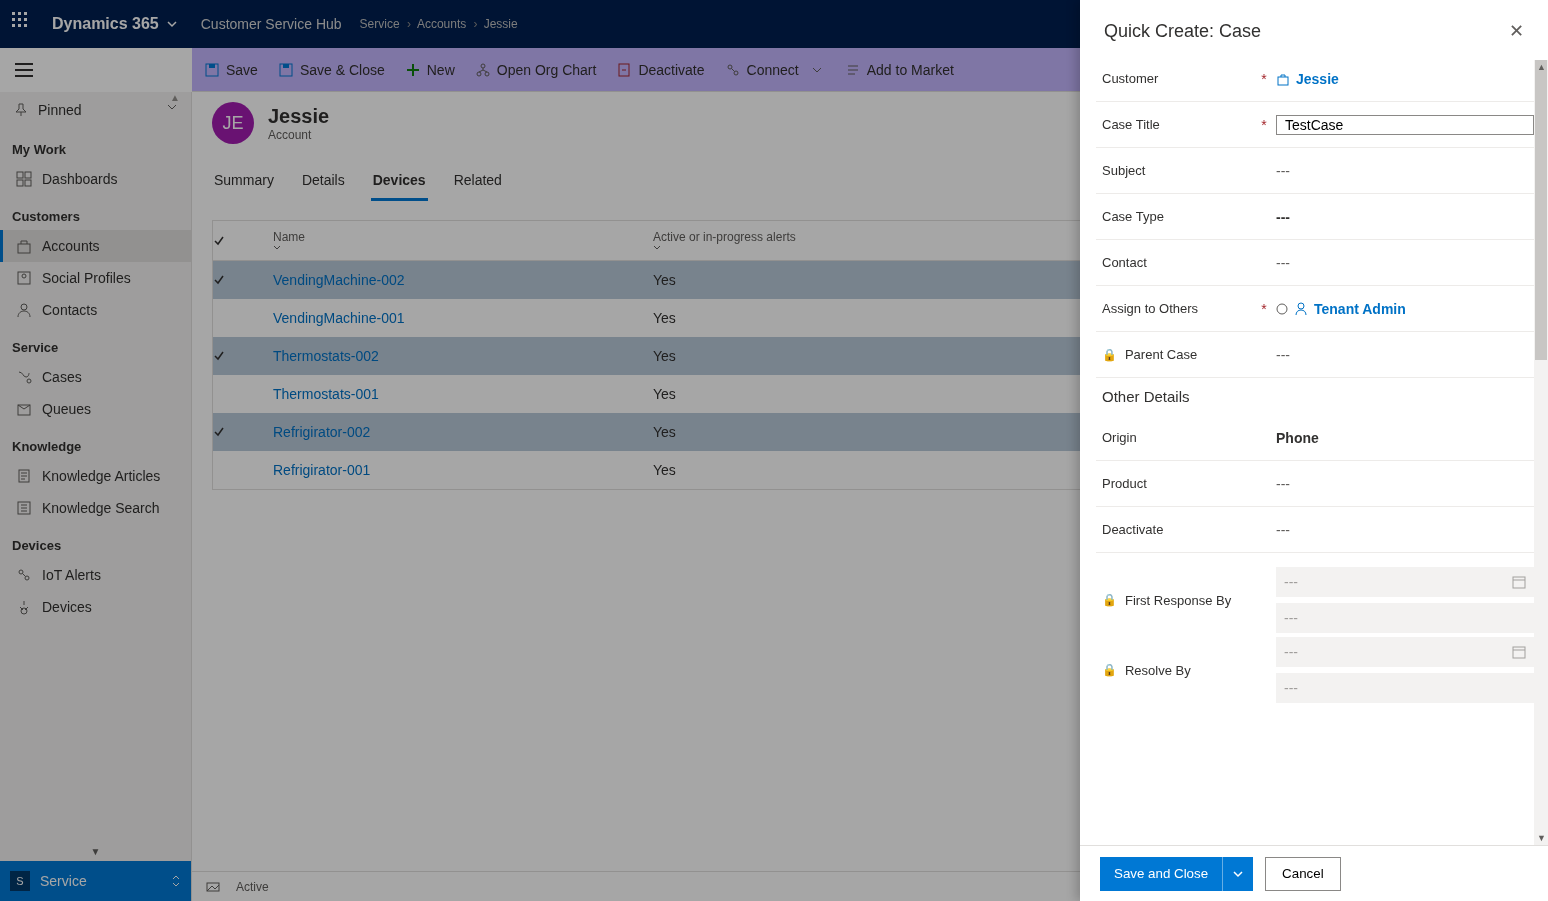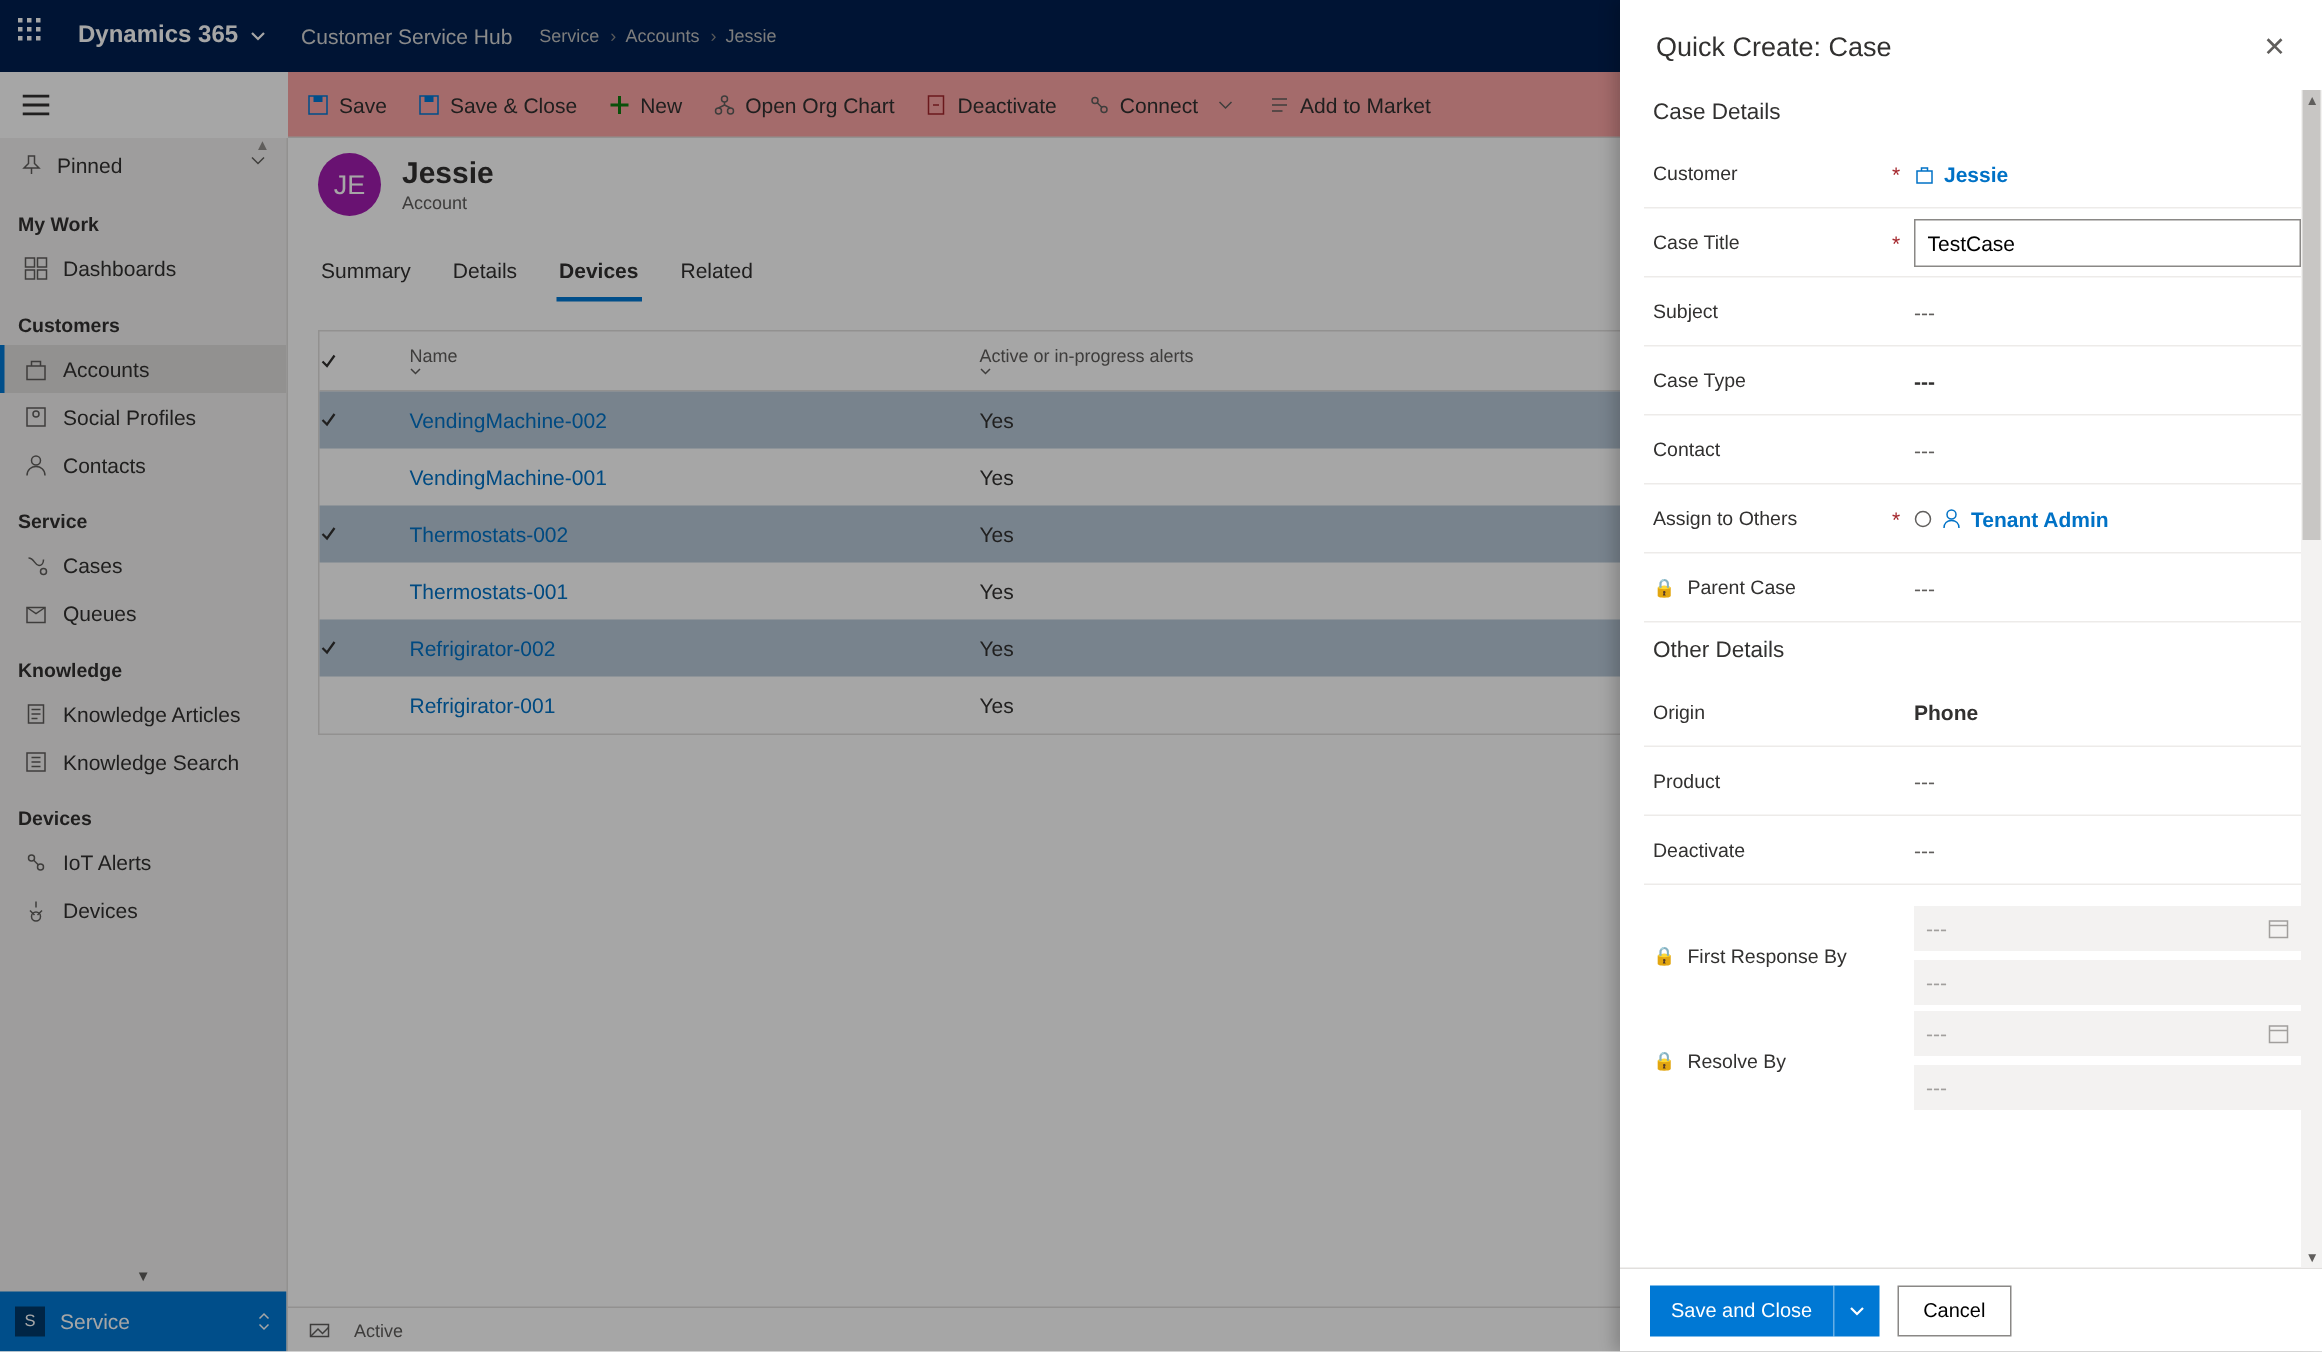--- a/index.html
+++ b/index.html
@@ -9,21 +9,21 @@
 
 .topnav { height: 48px; background: #002050; color: #fff; display: flex; align-items: center; padding: 0 12px; }
 .topnav .waffle { width: 24px; height: 24px; margin-right: 16px; cursor: pointer; }
 .topnav .brand { font-size: 16px; font-weight: 600; margin-right: 8px; }
 .topnav .chev { margin-right: 24px; }
 .topnav .hub { font-size: 14px; margin-right: 18px; color: #d6d6d6; }
 .topnav .crumb { font-size: 12px; color: #bfbfbf; margin-right: 6px; }
 .topnav .crumb.sep::after { content: " ›"; margin-left: 4px; color: #8a8a8a; }
 
 
-.cmdbar { position: absolute; left: 192px; right: 0; top: 48px; height: 44px; border-bottom: 1px solid #e1dfdd; display: flex; align-items: center; padding: 0 12px; gap: 20px; background: #fca5a5; }
+.cmdbar { position: absolute; left: 192px; right: 0; top: 48px; height: 44px; border-bottom: 1px solid #e1dfdd; display: flex; align-items: center; padding: 0 12px; gap: 20px; background: #c4b5fd; }
 .cmd { display: flex; align-items: center; gap: 6px; color: #323130; cursor: pointer; font-size: 14px; }
 .cmd .ic { width: 16px; height: 16px; display: inline-flex; align-items: center; justify-content: center; }
 
 
 .ham { position: absolute; top: 56px; left: 10px; width: 28px; height: 28px; cursor: pointer; display: flex; align-items: center; justify-content: center; }
 
 
 .sidebar { position: absolute; top: 92px; left: 0; width: 192px; bottom: 0; background: #f3f2f1; overflow-y: auto; border-right: 1px solid #e1dfdd; }
 .side-up { position: absolute; top: 92px; left: 170px; font-size: 10px; color: #605e5c; cursor: pointer; z-index: 3; }
 .sidebar .sect { padding: 14px 12px 6px 12px; font-weight: 600; font-size: 13px; color: #323130; }
@@ -70,21 +70,21 @@
 .panel .close { font-size: 18px; color: #605e5c; cursor: pointer; }
 .panel .pscroll { flex: 1; overflow-y: auto; padding: 4px 8px 10px 16px; }
 .panel .section { font-size: 15px; color: #323130; padding: 10px 6px; font-weight: 400; }
 .panel .frow { display: flex; align-items: center; min-height: 46px; border-bottom: 1px solid #edebe9; padding: 2px 6px; }
 .panel .frow.noborder { border-bottom: none; }
 .panel .flabel { width: 150px; font-size: 13px; color: #323130; display: flex; align-items: center; gap: 4px; }
 .panel .req { color: #a4262c; margin: 0 8px; width: 8px; text-align: center; }
 .panel .fval { flex: 1; font-size: 14px; color: #323130; }
 .panel .fval.placeholder { color: #605e5c; }
 .panel .lookup { color: #0072c6; font-weight: 600; display: flex; align-items: center; gap: 6px; }
-.panel input.textin { width: 100%; height: 32px; border: 1px solid #8a8886; padding: 0 8px; font-size: 14px; }
+.panel input.textin { width: 100%; height: 20px; border: 1px solid #8a8886; padding: 0 8px; font-size: 14px; }
 .panel .slafield { flex: 1; display: flex; flex-direction: column; gap: 6px; }
 .panel .slaline { background: #f3f2f1; height: 30px; display: flex; align-items: center; padding: 0 8px; color: #a19f9d; justify-content: space-between; }
 .panel .footer { height: 56px; border-top: 1px solid #e1dfdd; display: flex; align-items: center; justify-content: flex-start; gap: 12px; padding: 0 20px; }
 .panel .btnprimary { background: #0078d4; color: #fff; border: none; height: 34px; display: flex; align-items: center; cursor: pointer; }
 .panel .btnprimary .lbl { padding: 0 14px; }
 .panel .btnprimary .split { border-left: 1px solid rgba(255,255,255,0.4); padding: 0 10px; height: 100%; display: flex; align-items: center; }
 .panel .btn { border: 1px solid #8a8886; background: #fff; height: 34px; padding: 0 16px; cursor: pointer; }
 .panel .scrolltrack { position: absolute; right: 0; top: 60px; bottom: 56px; width: 14px; background: #f3f2f1; }
 .panel .scrollthumb { position: absolute; right: 1px; top: 60px; width: 12px; height: 300px; background: #c8c6c4; }
 .panel .scrollarrow-up, .panel .scrollarrow-dn { position: absolute; right: 2px; font-size: 9px; color: #605e5c; cursor: pointer; }
@@ -434,21 +434,20 @@
       <div class="title">Quick Create: Case</div>
       <div class="close">✕</div>
     </div>
 
     <div class="scrolltrack"></div>
     <div class="scrollthumb"></div>
     <div class="scrollarrow-up">▲</div>
     <div class="scrollarrow-dn">▼</div>
 
     <div class="pscroll">
-      <div class="section">Case Details</div>
 
       <div class="frow">
         <div class="flabel">Customer</div>
         <div class="req">*</div>
         <div class="fval lookup">
           <span>
               <svg width="14" height="14" viewBox="0 0 14 14">
                 <rect x="2" y="5" width="10" height="8" fill="none" stroke="#0072c6"></rect>
                 <path d="M5 5V3h4v2" fill="none" stroke="#0072c6"></path>
               </svg>

